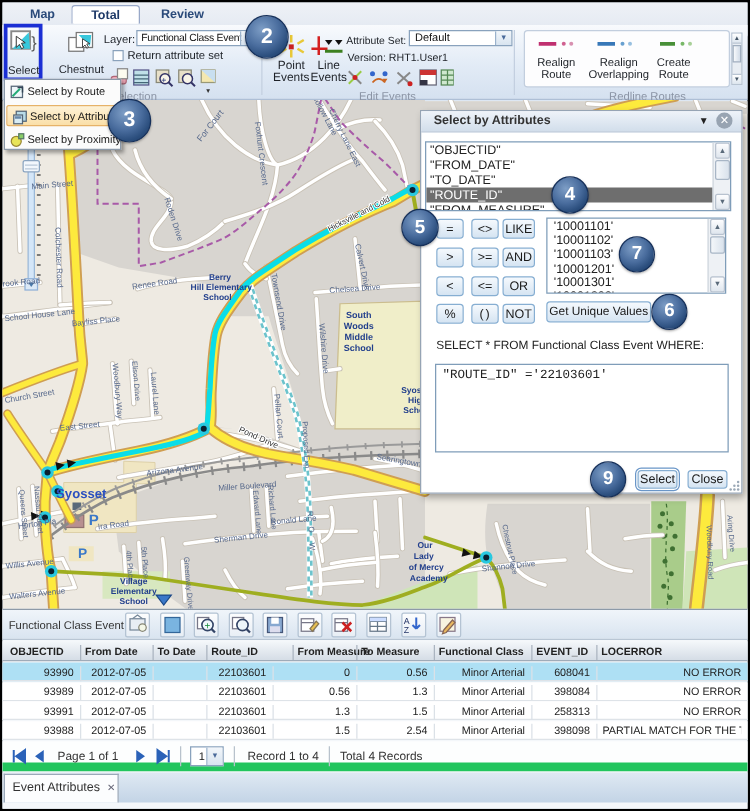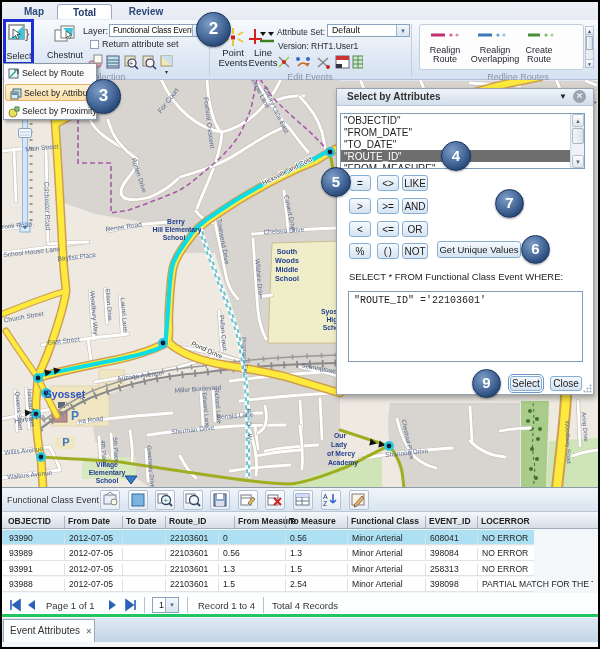--- a/index.html
+++ b/index.html
@@ -37,23 +37,23 @@
 
 .sb { position:absolute; top:0; bottom:0; right:0; width:15px; background:#eef1f5; border-left:1px solid #d0d6dd;}
 .sbb { position:absolute; left:1px; width:12px; height:13px; background:linear-gradient(#fdfdfe,#dfe6ee); border:1px solid #b8c2cf; border-radius:2px; color:#5a6a7a; font-size:6px; text-align:center; line-height:12px;}
 .sbt { position:absolute; left:1px; width:12px; background:linear-gradient(90deg,#f4f7fa,#d9e2ec); border:1px solid #a8b6c6; border-radius:2px;}
 
 #bottom { position:absolute; left:0; top:485px; width:596px; height:160px; background:#f4f7fa; border-top:1px solid #8d9aa8;}
 #btoolbar { position:absolute; left:0; top:0; width:596px; height:24px; background:linear-gradient(#f0f5fa,#d9e4f0); border-bottom:1px solid #b9c6d4; }
 .tbtn { position:absolute; top:2px; width:20px; height:20px; background:linear-gradient(#fcfdfe,#e8eef5); border:1px solid #b4c3d3; border-radius:2px; }
 #thead { position:absolute; left:0; top:25px; width:596px; height:16px; background:linear-gradient(#f4f7fa,#d5dde6); border-bottom:1px solid #9fabb8; font-size:9.5px; font-weight:bold; color:#222;}
 .hc { position:absolute; top:3px; border-left:1px solid #aab4c0; padding-left:3px; height:12px; white-space:nowrap; overflow:hidden; font-size:8.5px; }
-.trow { position:absolute; left:0; width:532px; height:15px; font-size:9.5px; color:#222; border-bottom:1px solid #dee3e8; background:#fff;}
+.trow { position:absolute; left:0; width:596px; height:15px; font-size:9.5px; color:#222; border-bottom:1px solid #dee3e8; background:#fff;text-align:right;}
 .tc { position:absolute; top:2.5px; padding-left:4px; white-space:nowrap; overflow:hidden; font-size:8.6px; border-left:1px solid #dbe1e7; height:12px;}
-#pager { position:absolute; left:0; top:105px; width:596px; height:24px; background:#fdfefe; border-bottom:3px solid #22c55e; font-size:9.5px; color:#333; }
+#pager { position:absolute; left:0; top:105px; width:596px; height:24px; background:#fdfefe; border-bottom:7px solid #22c55e; font-size:9.5px; color:#333; }
 #tabstrip { position:absolute; left:0; top:130px; width:596px; height:24px; background:linear-gradient(#dfe9f3,#c3d4e6); }
 #evtab { position:absolute; left:1px; top:1px; width:92px; height:23px; white-space:nowrap; background:#fcfdfe; border:1px solid #9aa8b8; border-bottom:none; font-size:10px; color:#333; padding:5px 0 0 6px;}
 
 .ball { position:absolute; border-radius:50%; z-index:40;
   background:radial-gradient(circle at 38% 32%, #7e9ec6 0%, #4a6d9e 45%, #2a4d7c 72%, #1d3a64 100%);
   border:1.5px solid #16305a;
   box-shadow:0 1px 2px rgba(0,0,0,.35);
   color:#fff; font-weight:bold; text-align:center; }
 </style>
 </head>
@@ -561,20 +561,33 @@
  <div class="obtn" style="left:12px;top:109px;width:22px;height:16px;line-height:15px;">&gt;</div>
  <div class="obtn" style="left:40px;top:109px;width:22px;height:16px;line-height:15px;">&gt;=</div>
  <div class="obtn" style="left:65px;top:109px;width:26px;height:16px;line-height:15px;">AND</div>
  <div class="obtn" style="left:12px;top:132px;width:22px;height:16px;line-height:15px;">&lt;</div>
  <div class="obtn" style="left:40px;top:132px;width:22px;height:16px;line-height:15px;">&lt;=</div>
  <div class="obtn" style="left:65px;top:132px;width:26px;height:16px;line-height:15px;">OR</div>
  <div class="obtn" style="left:12px;top:154px;width:22px;height:16px;line-height:15px;">%</div>
  <div class="obtn" style="left:40px;top:154px;width:22px;height:16px;line-height:15px;letter-spacing:1.5px;padding-left:1px;">()</div>
  <div class="obtn" style="left:65px;top:154px;width:26px;height:16px;line-height:15px;">NOT</div>
 
+ <div class="lbox" style="left:100px;top:85px;width:144px;height:61px;font-size:10.5px;color:#222;">
+   <div style="padding:1px 0 0 5px;height:11.2px;font-size:10px;">'10001101'</div>
+   <div style="padding:1px 0 0 5px;height:11.2px;font-size:10px;">'10001102'</div>
+   <div style="padding:1px 0 0 5px;height:11.2px;font-size:10px;">'10001103'</div>
+   <div style="padding:1px 0 0 5px;height:11.2px;font-size:10px;">'10001201'</div>
+   <div style="padding:1px 0 0 5px;height:11.2px;font-size:10px;">'10001301'</div>
+   <div style="padding:1px 0 0 5px;height:11.2px;font-size:10px;">'10001302'</div>
+   <div class="sb" style="width:14px;">
+     <div class="sbb" style="top:0;">▲</div>
+     <div class="sbt" style="top:14px;height:14px;"></div>
+     <div class="sbb" style="bottom:0;">▼</div>
+   </div>
+ </div>
  <div class="obtn" style="left:100px;top:152px;width:84px;height:17px;line-height:16px;font-size:9.5px;">Get Unique Values</div>
  <div style="position:absolute;left:12px;top:182px;font-size:9.5px;color:#222;">SELECT * FROM Functional Class Event WHERE:</div>
  <div class="lbox" style="left:11px;top:202px;width:235px;height:71px;font-family:'Liberation Mono',monospace;font-size:10px;color:#222;">
    <div style="padding:3px 0 0 5px;">"ROUTE_ID" ='22103601'</div>
  </div>
  <div class="obtn" style="left:173px;top:287px;width:32px;height:15px;line-height:14px;outline:1px solid #6a96c8;outline-offset:1px;">Select</div>
  <div class="obtn" style="left:213px;top:287px;width:32px;height:15px;line-height:14px;">Close</div>
  <svg style="position:absolute;right:1px;bottom:1px;" width="9" height="9" viewBox="0 0 9 9">
   <g fill="#9aa8b6">
             <circle cx="7.5" cy="1.5" r="1"></circle>

